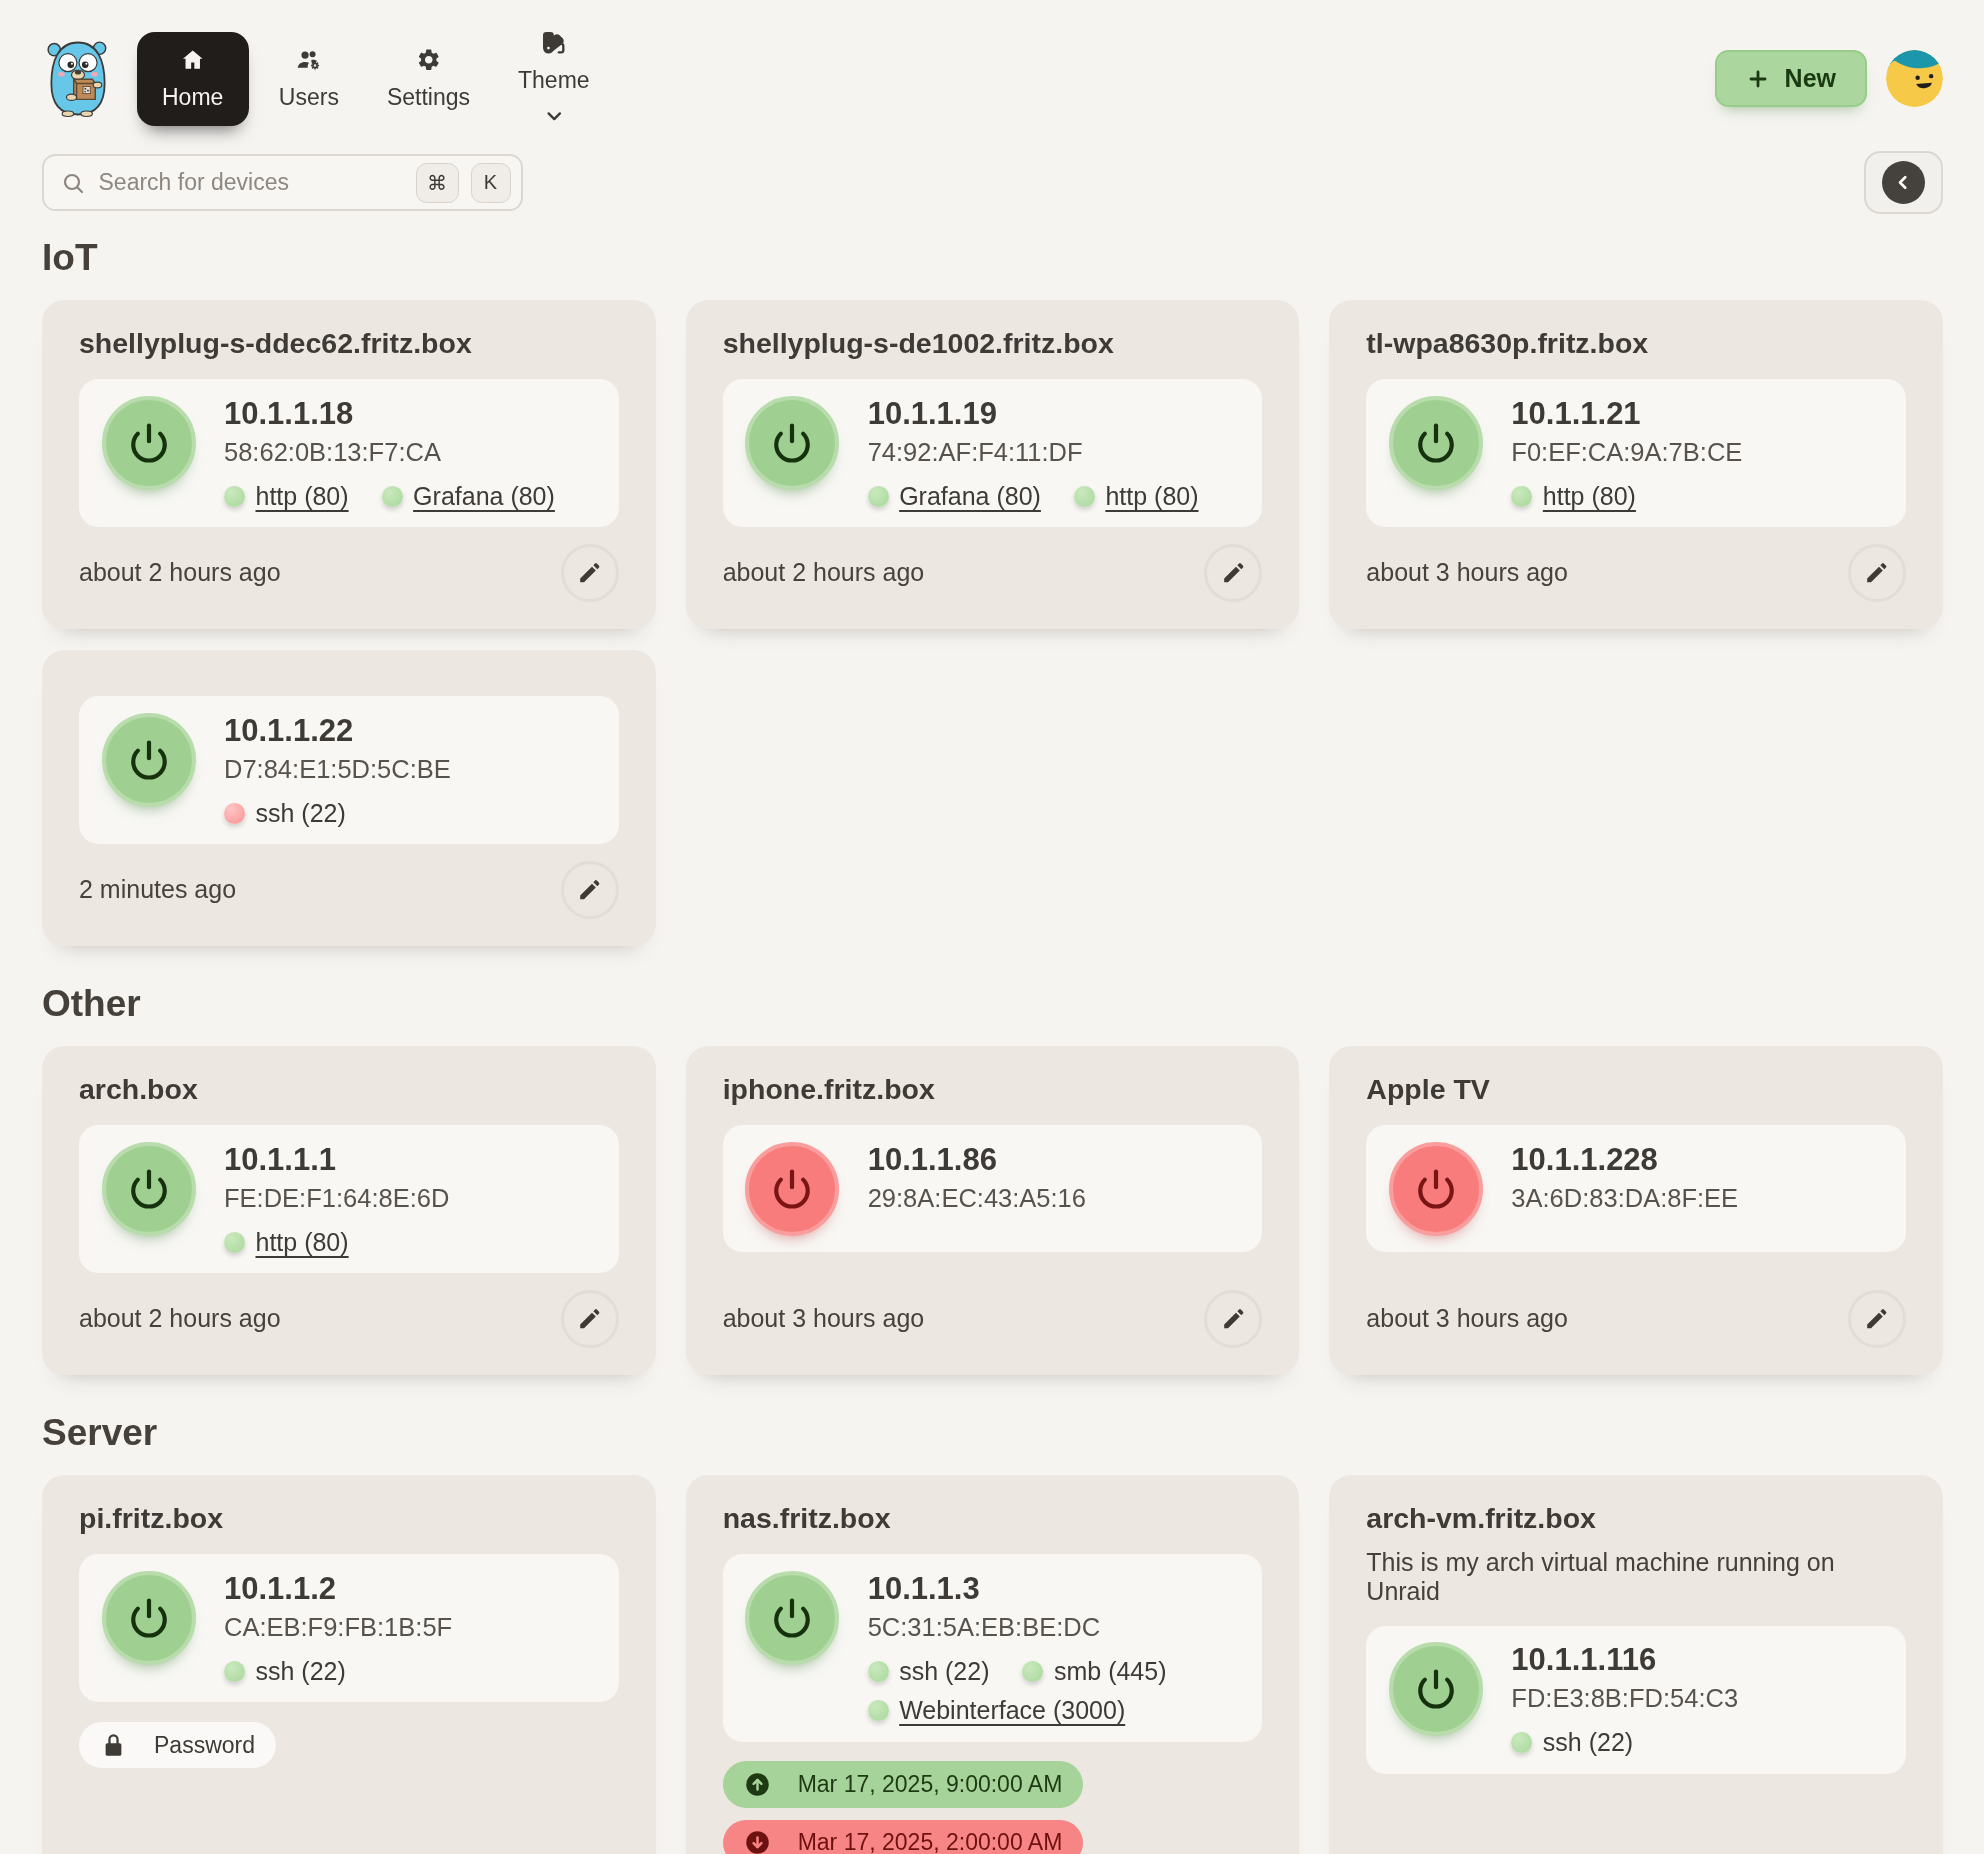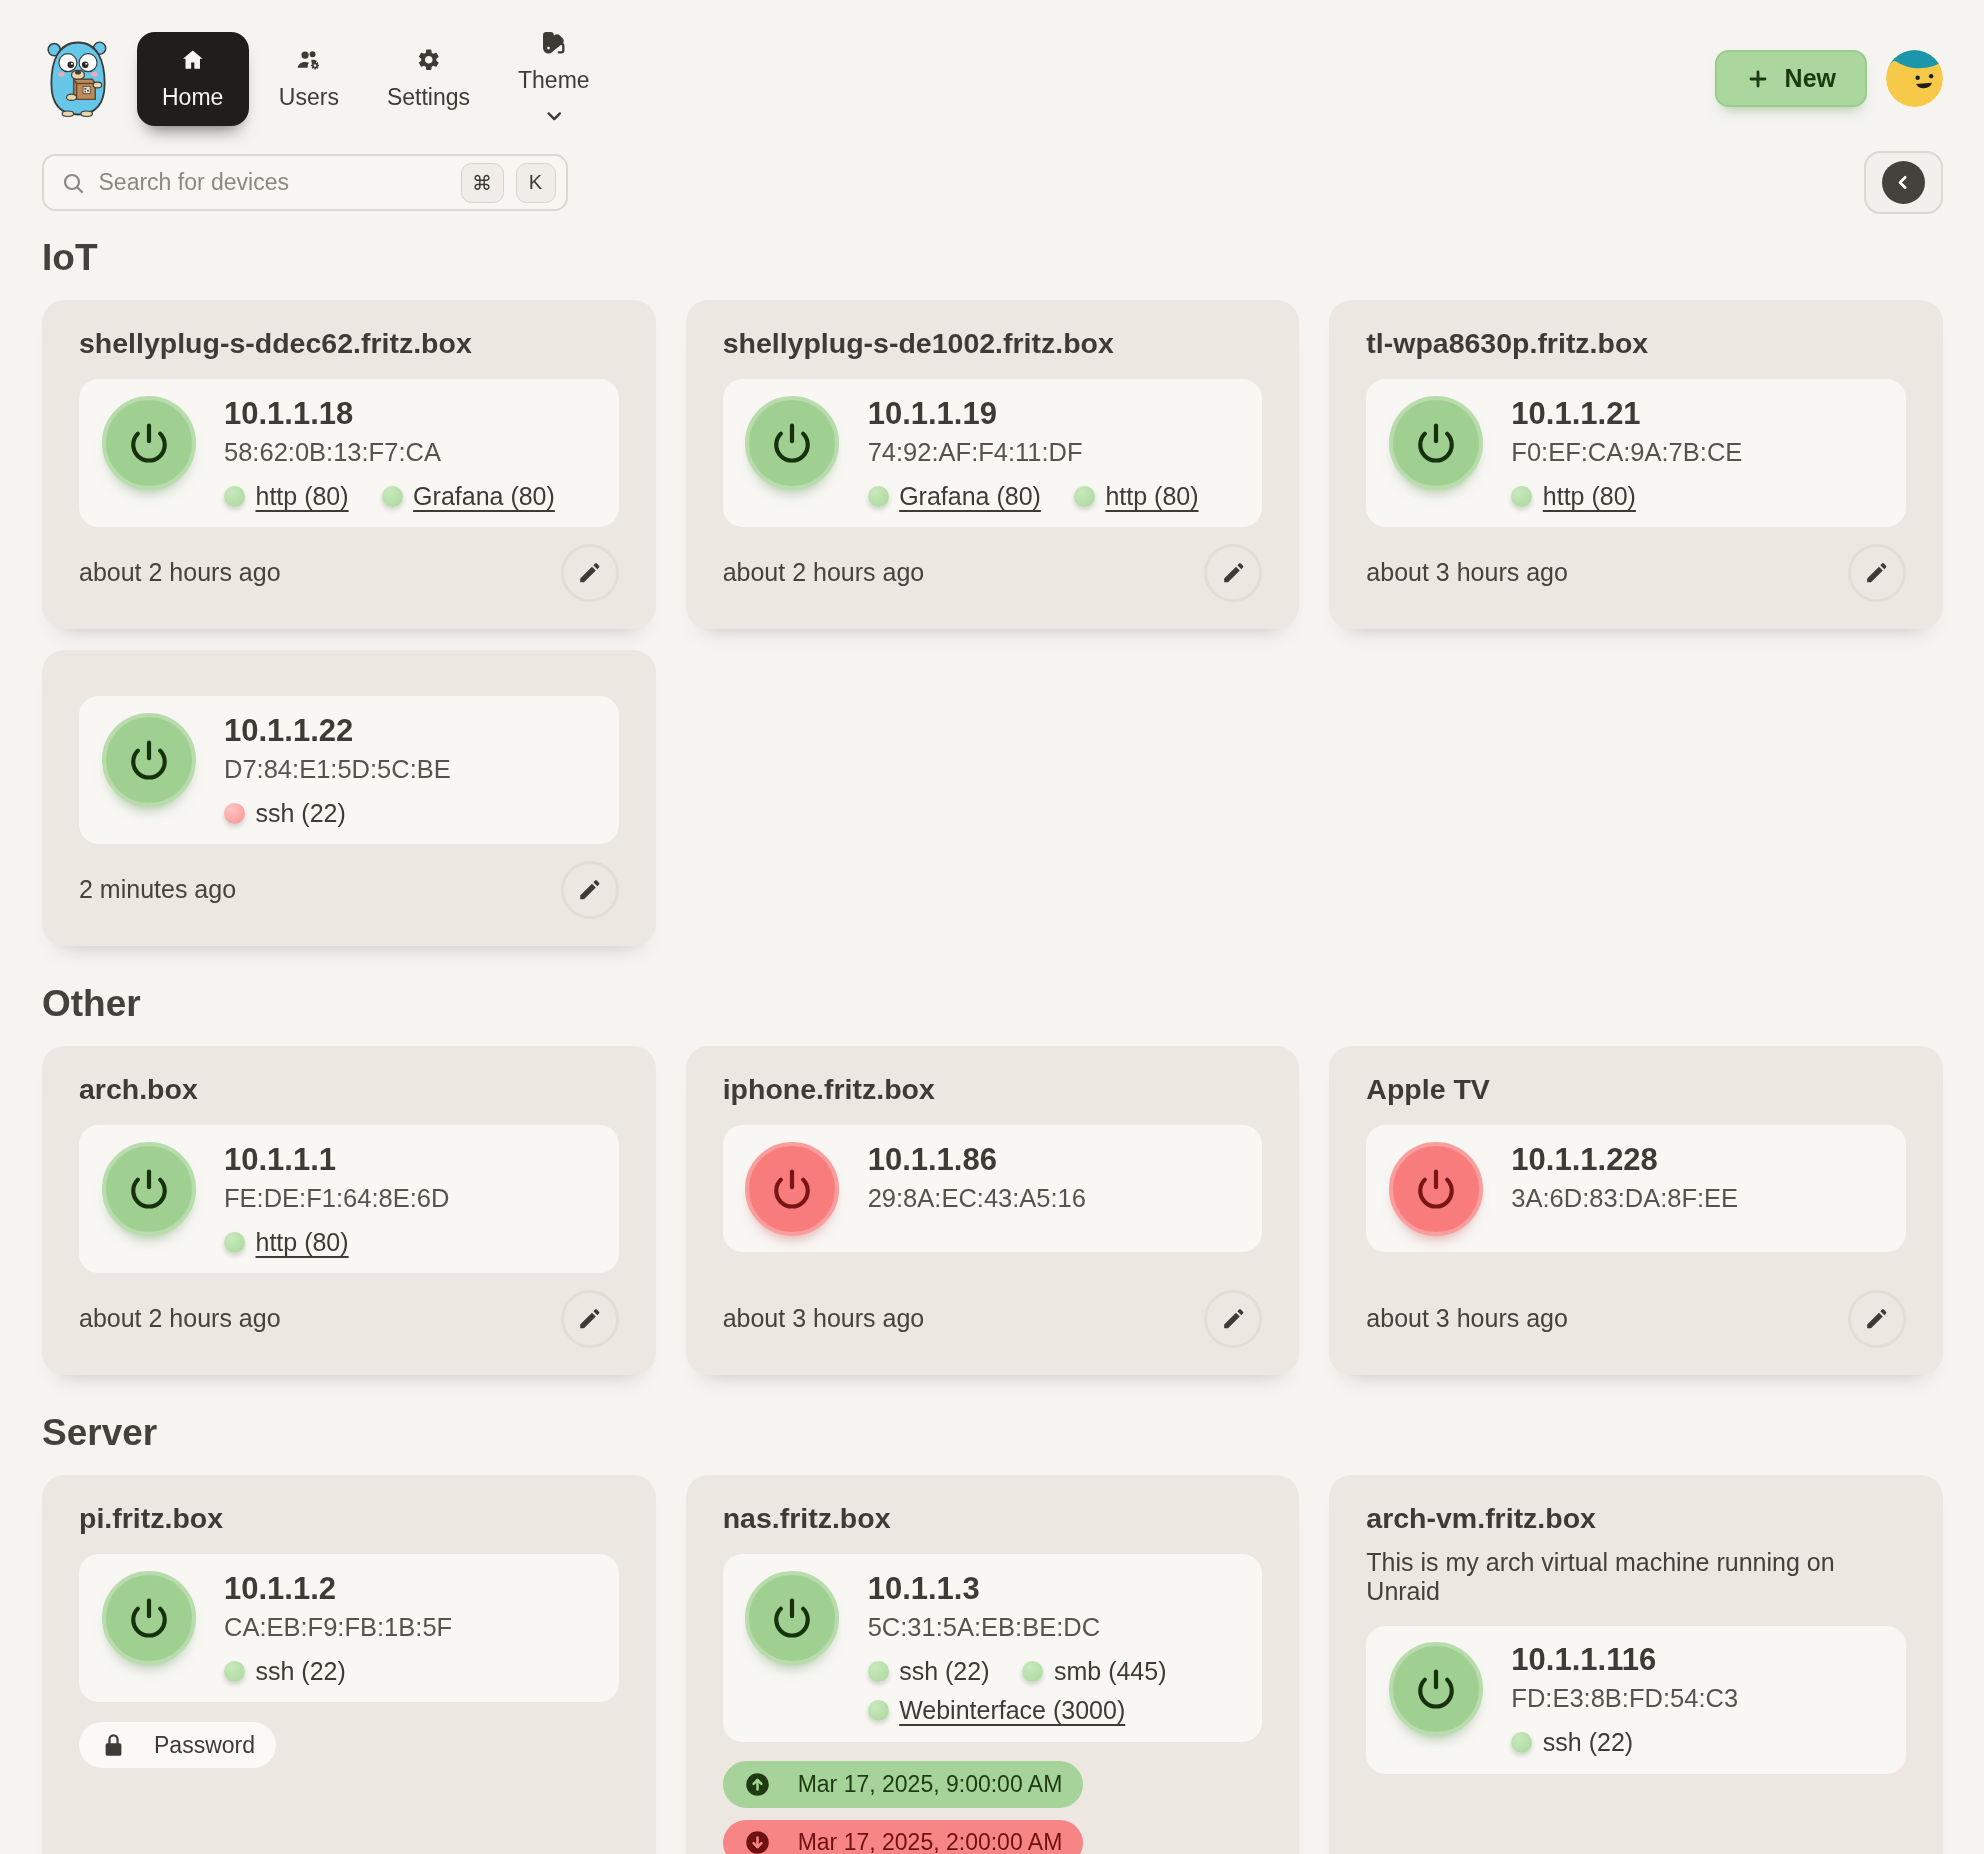--- a/index.html
+++ b/index.html
@@ -37,21 +37,21 @@
     font-family:inherit; cursor:pointer;
     box-shadow:0 9px 13.5px -7.5px rgba(100,150,90,.55);
   }
   .new-btn .icon { width:24px; height:24px; color:#1b3a12; }
   .avatar { width:57px; height:57px; border-radius:50%; overflow:hidden; flex:none; cursor:pointer; }
   .avatar svg { width:100%; height:100%; display:block; }
 
   
   .search-row { margin-top:10.5px; display:flex; align-items:center; justify-content:space-between; }
   .search-box {
-    width:526px; height:57px; background:#f7f6f3;
+    width:481px; height:57px; background:#f7f6f3;
     border:2.2px solid #dcd7d0; border-radius:13.5px;
     display:flex; align-items:center; gap:12px; padding:0 10.5px 0 16.5px;
   }
   .search-box .icon { width:24px; height:24px; color:#8d8780; }
   .search-box input {
     flex:1; min-width:0; border:none; background:transparent; outline:none;
     font-size:23px; color:#3e3a35; font-family:inherit;
   }
   .search-box input::placeholder { color:#8d8780; }
   .kbd {

